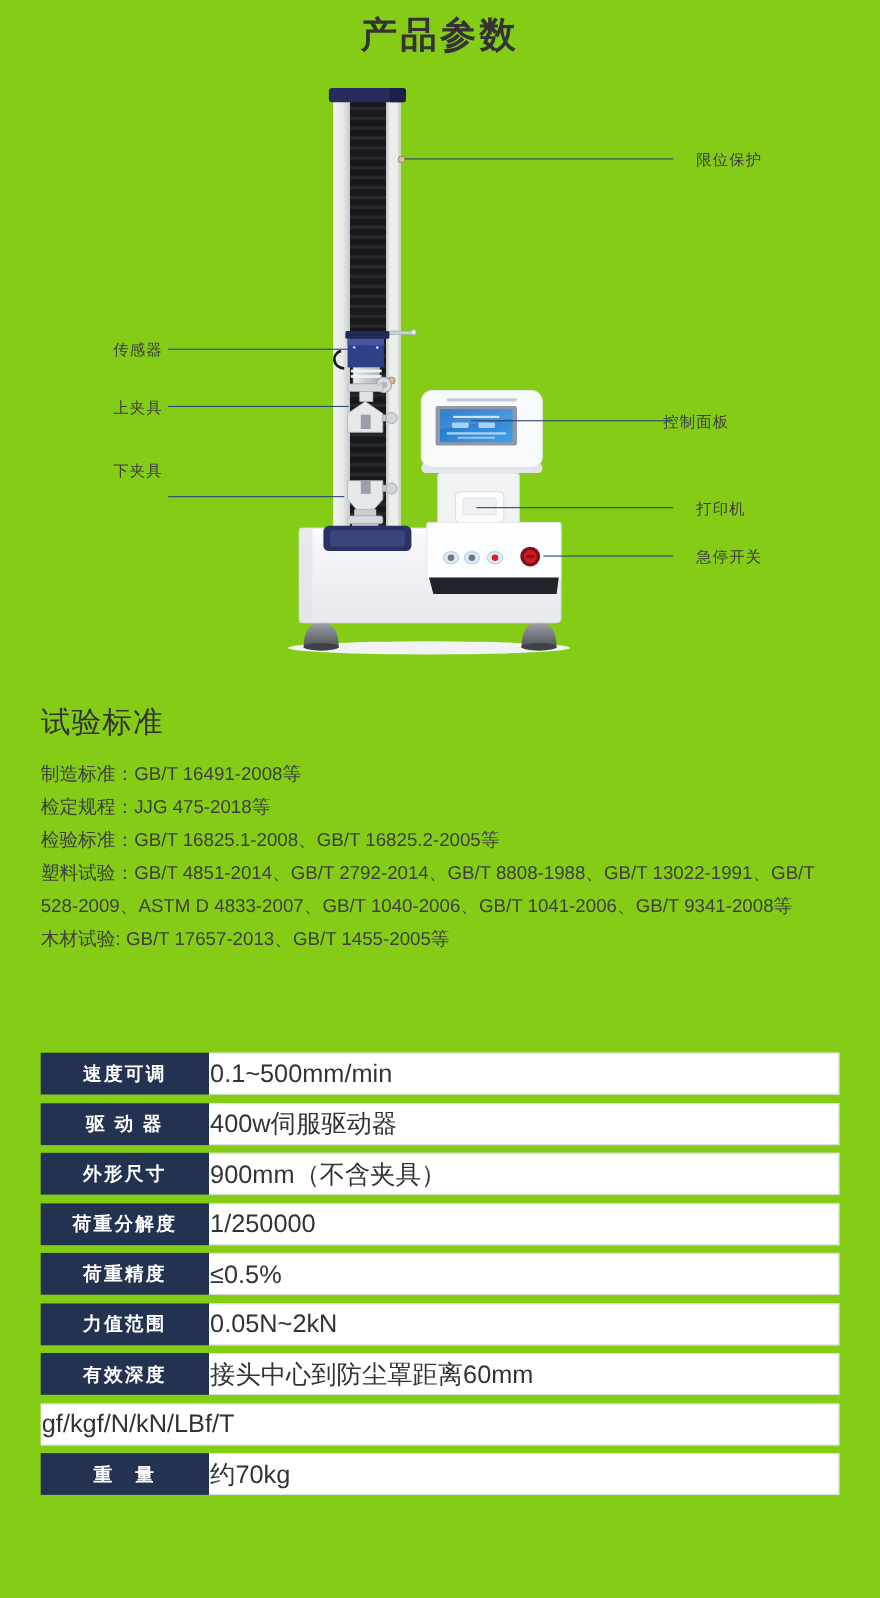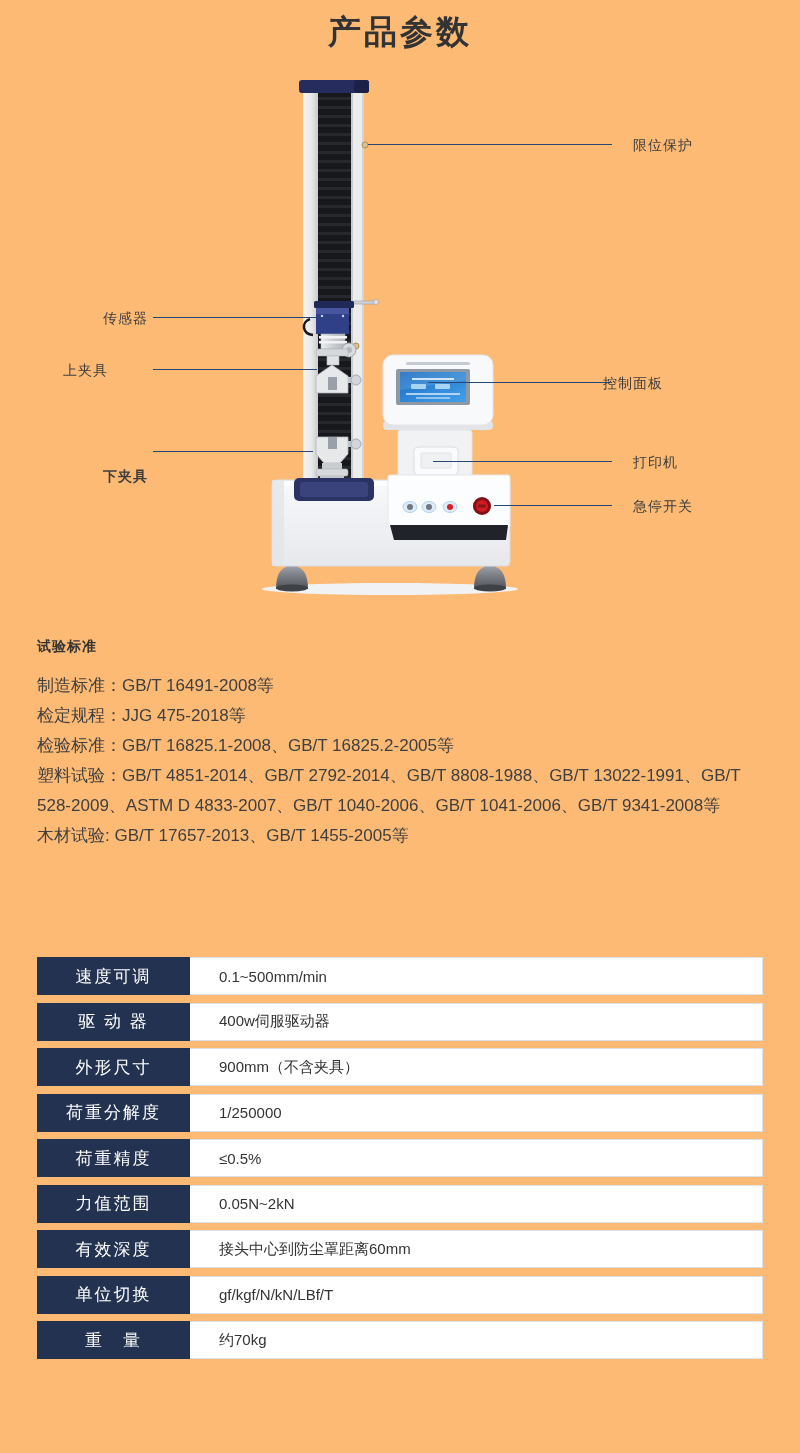--- a/index.html
+++ b/index.html
@@ -1,51 +1,51 @@
 <!DOCTYPE html>
 <html><head>
 <meta charset="utf-8">
 <style>
   html,body{margin:0;padding:0;background:#fff;}
   .canvas{
-    position:relative;width:800px;height:1453px;background:#fdba74;overflow:hidden;
+    position:relative;width:800px;height:1453px;background:#84cc16;overflow:hidden;
     font-family:"Liberation Sans","DejaVu Sans",sans-serif;
   }
   
   .page-title{
     position:absolute;top:10px;left:0;width:800px;margin:0;
     text-align:center;font-size:33px;font-weight:700;letter-spacing:3px;color:#333;
   }
   
   .figure{position:absolute;left:0;top:0;width:800px;height:645px;}
   .machine-svg{position:absolute;left:250px;top:75px;}
   .callout-line{position:absolute;height:0;border-top:1.4px solid #274875;}
   .callout-label{
     position:absolute;font-size:14px;line-height:24px;color:#3d3d3d;
     white-space:nowrap;letter-spacing:1px;
   }
   .callout-label.left{text-align:right;}
   
   .standards{position:absolute;left:37px;top:638px;width:726px;}
   .standards-heading{
-    margin:0 0 15px 0;font-size:14px;font-weight:700;color:#333;letter-spacing:1px;
+    margin:0 0 15px 0;font-size:27px;font-weight:400;color:#333;letter-spacing:1px;
   }
   .std-line{font-size:17px;line-height:30px;color:#3f3f3f;}
   
   .spec-table{position:absolute;left:37px;top:957px;width:726px;}
   .spec-row{display:flex;height:38px;margin-bottom:7.5px;}
   .spec-label{
     width:153px;flex:0 0 153px;background:#233250;color:#fff;
-    font-size:17px;font-weight:400;letter-spacing:2px;
+    font-size:17px;font-weight:700;letter-spacing:2px;
     display:flex;align-items:center;justify-content:center;
   }
   .spec-value{
     flex:1;border:1px solid #dcdfe3;border-left:none;background:#fff;
-    display:flex;align-items:center;padding-left:29px;
-    font-size:15px;color:#333;text-align:center;
+    display:flex;align-items:center;padding-left:1px;
+    font-size:23px;color:#333;text-align:center;
   }
 </style>
 </head>
 <body>
 
 <div class="canvas">
 
   <h1 class="page-title">产品参数</h1>
 
   <div class="figure">
@@ -194,23 +194,23 @@
     <div class="callout-line" style="left:368px;top:144px;width:244px;"></div>
     <div class="callout-line" style="left:153px;top:317px;width:180px;"></div>
     <div class="callout-line" style="left:153px;top:369px;width:164px;"></div>
     <div class="callout-line" style="left:428px;top:382px;width:184px;"></div>
     <div class="callout-line" style="left:153px;top:451px;width:160px;"></div>
     <div class="callout-line" style="left:433px;top:461px;width:179px;"></div>
     <div class="callout-line" style="left:494px;top:505px;width:118px;"></div>
 
     <div class="callout-label" style="left:633px;top:133px;">限位保护</div>
     <div class="callout-label left" style="right:652px;top:306px;">传感器</div>
-    <div class="callout-label left" style="right:692px;top:358px;">上夹具</div>
+    <div class="callout-label left" style="right:652px;top:358px;">上夹具</div>
     <div class="callout-label" style="left:603px;top:371px;">控制面板</div>
-    <div class="callout-label left" style="right:652px;top:464px;font-weight:bold;">下夹具</div>
+    <div class="callout-label left" style="right:652px;top:416px;">下夹具</div>
     <div class="callout-label" style="left:633px;top:450px;">打印机</div>
     <div class="callout-label" style="left:633px;top:494px;">急停开关</div>
   </div>
 
   <div class="standards">
     <h2 class="standards-heading">试验标准</h2>
     <div class="std-line">制造标准：GB/T 16491-2008等</div>
     <div class="std-line">检定规程：JJG 475-2018等</div>
     <div class="std-line">检验标准：GB/T 16825.1-2008、GB/T 16825.2-2005等</div>
     <div class="std-line">塑料试验：GB/T 4851-2014、GB/T 2792-2014、GB/T 8808-1988、GB/T 13022-1991、GB/T 528-2009、ASTM D 4833-2007、GB/T 1040-2006、GB/T 1041-2006、GB/T 9341-2008等</div>
@@ -240,21 +240,20 @@
     </div>
     <div class="spec-row">
       <div class="spec-label">力值范围</div>
       <div class="spec-value">0.05N~2kN</div>
     </div>
     <div class="spec-row">
       <div class="spec-label">有效深度</div>
       <div class="spec-value">接头中心到防尘罩距离60mm</div>
     </div>
     <div class="spec-row">
-      <div class="spec-label">单位切换</div>
       <div class="spec-value">gf/kgf/N/kN/LBf/T</div>
     </div>
     <div class="spec-row">
       <div class="spec-label">重　量</div>
       <div class="spec-value">约70kg</div>
     </div>
   </div>
 
 </div>
 

